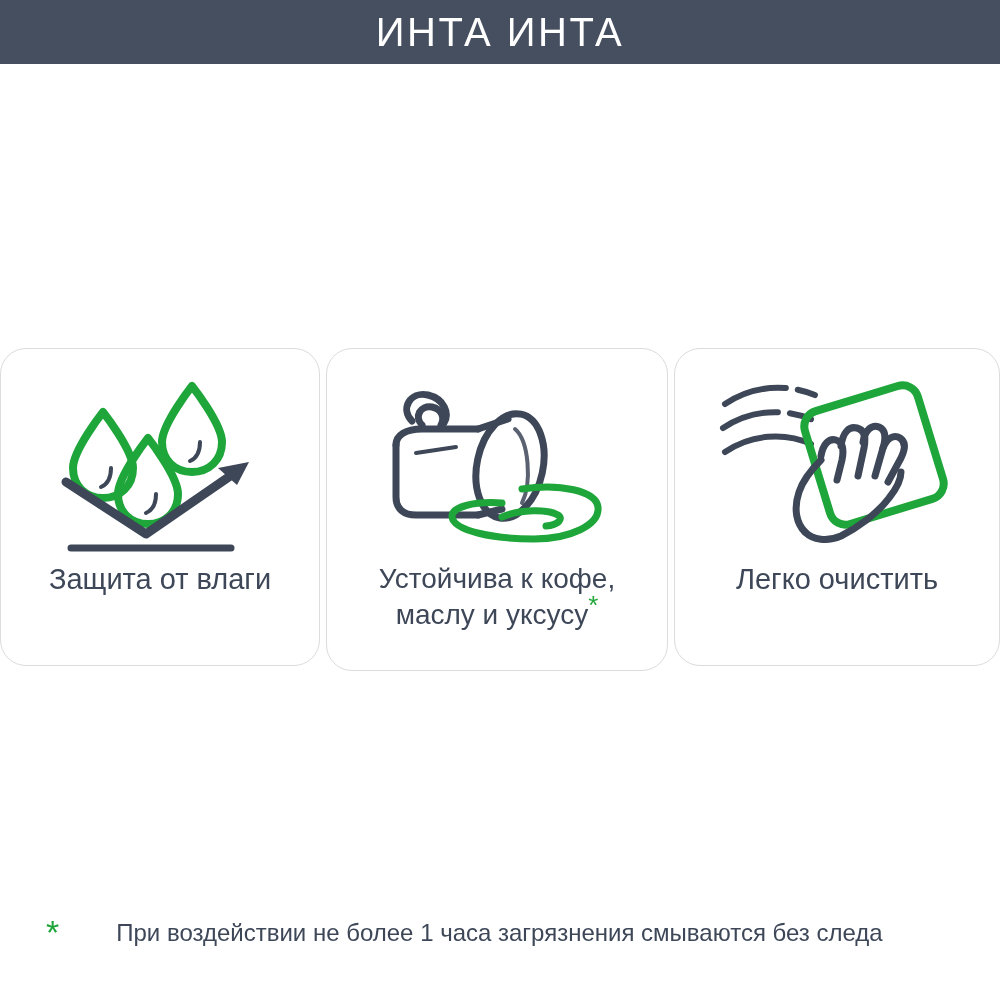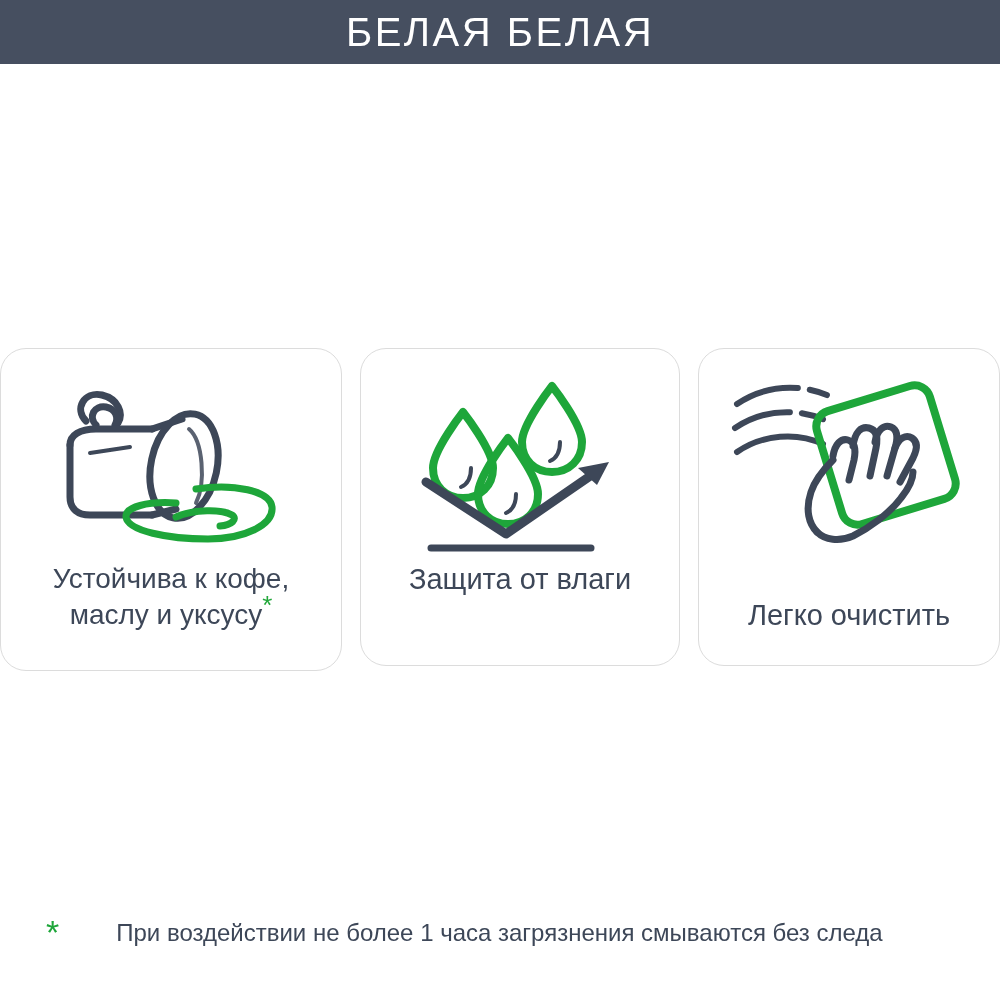--- a/index.html
+++ b/index.html
@@ -53,21 +53,21 @@
     border-radius: 26px;
     box-sizing: border-box;
     display: flex;
     flex-direction: column;
     align-items: center;
     padding-top: 22px;
     padding-bottom: 20px;
   }
   .card-1 { width: 342px; height: 323px; }
   .card-2 { width: 320px; height: 318px; }
-  .card-3 { width: 302px; height: 318px; gap: 36px; }
+  .card-3 { width: 326px; height: 318px; }
 
   .icon-wrap {
     height: 190px;
     display: flex;
     align-items: center;
     justify-content: center;
     width: 100%;
   }
   .card-label {
     color: #3d4758;
@@ -106,24 +106,54 @@
     line-height: 30px;
     font-weight: 400;
     white-space: nowrap;
     margin-left: 45px;
   }
 </style>
 </head>
 <body>
 
 <div class="header">
-  <div class="header-title">БЕЛАЯ БЕЛАЯ</div>
+  <div class="header-title">ИНТА ИНТА</div>
 </div>
 
 <div class="cards">
+
+  <div class="card card-2">
+    <div class="icon-wrap">
+      <svg width="215" height="180" viewBox="0 0 215 180">
+
+        <g>
+          <path d="M50 36 C50 36 20 74 20 92 C20 110 33 122 50 122 C67 122 80 110 80 92 C80 74 50 36 50 36 Z" fill="none" stroke="#1ea63a" stroke-width="8" stroke-linejoin="round"></path>
+          <path d="M58 92 C58 102 55 108 48 111" fill="none" stroke="#3d4758" stroke-width="4" stroke-linecap="round"></path>
+        </g>
+
+        <g>
+          <path d="M139 10 C139 10 109 48 109 66 C109 84 122 96 139 96 C156 96 169 84 169 66 C169 48 139 10 139 10 Z" fill="none" stroke="#1ea63a" stroke-width="8" stroke-linejoin="round"></path>
+          <path d="M147 66 C147 76 144 82 137 85" fill="none" stroke="#3d4758" stroke-width="4" stroke-linecap="round"></path>
+        </g>
+
+        <g>
+          <path d="M95 62 C95 62 65 100 65 118 C65 136 78 148 95 148 C112 148 125 136 125 118 C125 100 95 62 95 62 Z" fill="none" stroke="#1ea63a" stroke-width="8" stroke-linejoin="round"></path>
+          <path d="M103 118 C103 128 100 134 93 137" fill="none" stroke="#3d4758" stroke-width="4" stroke-linecap="round"></path>
+        </g>
+
+        <g fill="none" stroke="#3d4758" stroke-width="9" stroke-linecap="round" stroke-linejoin="round">
+          <path d="M13 106 L93 158 L183 96"></path>
+        </g>
+        <polygon points="196,86 165,92 184,109" fill="#3d4758"></polygon>
+
+        <path d="M18 172 L178 172" stroke="#3d4758" stroke-width="7" stroke-linecap="round" fill="none"></path>
+      </svg>
+    </div>
+    <div class="card-label">Защита от влаги</div>
+  </div>
 
   <div class="card card-1">
     <div class="icon-wrap">
       <svg width="230" height="175" viewBox="0 0 230 175">
         <g fill="none" stroke="#3d4758" stroke-width="7" stroke-linecap="round" stroke-linejoin="round">
 
           <path d="M30 42 C18 30 28 12 46 16 C62 20 68 34 62 44"></path>
           <path d="M40 46 C32 38 38 26 50 28 C60 30 63 39 59 46"></path>
 
           <path d="M14 66 L14 118 C14 130 22 136 34 136 L96 136"></path>
@@ -147,50 +177,20 @@
           <path d="M120 138 C138 130 166 130 176 136 C182 140 176 146 164 147"></path>
         </g>
       </svg>
     </div>
     <div class="card-label">
       <span>Устойчива к кофе,</span><br>
       <span>маслу и уксусу</span><span class="ast-sup">*</span>
     </div>
   </div>
 
-  <div class="card card-2">
-    <div class="icon-wrap">
-      <svg width="215" height="180" viewBox="0 0 215 180">
-
-        <g>
-          <path d="M50 36 C50 36 20 74 20 92 C20 110 33 122 50 122 C67 122 80 110 80 92 C80 74 50 36 50 36 Z" fill="none" stroke="#1ea63a" stroke-width="8" stroke-linejoin="round"></path>
-          <path d="M58 92 C58 102 55 108 48 111" fill="none" stroke="#3d4758" stroke-width="4" stroke-linecap="round"></path>
-        </g>
-
-        <g>
-          <path d="M139 10 C139 10 109 48 109 66 C109 84 122 96 139 96 C156 96 169 84 169 66 C169 48 139 10 139 10 Z" fill="none" stroke="#1ea63a" stroke-width="8" stroke-linejoin="round"></path>
-          <path d="M147 66 C147 76 144 82 137 85" fill="none" stroke="#3d4758" stroke-width="4" stroke-linecap="round"></path>
-        </g>
-
-        <g>
-          <path d="M95 62 C95 62 65 100 65 118 C65 136 78 148 95 148 C112 148 125 136 125 118 C125 100 95 62 95 62 Z" fill="none" stroke="#1ea63a" stroke-width="8" stroke-linejoin="round"></path>
-          <path d="M103 118 C103 128 100 134 93 137" fill="none" stroke="#3d4758" stroke-width="4" stroke-linecap="round"></path>
-        </g>
-
-        <g fill="none" stroke="#3d4758" stroke-width="9" stroke-linecap="round" stroke-linejoin="round">
-          <path d="M13 106 L93 158 L183 96"></path>
-        </g>
-        <polygon points="196,86 165,92 184,109" fill="#3d4758"></polygon>
-
-        <path d="M18 172 L178 172" stroke="#3d4758" stroke-width="7" stroke-linecap="round" fill="none"></path>
-      </svg>
-    </div>
-    <div class="card-label">Защита от влаги</div>
-  </div>
-
   <div class="card card-3">
     <div class="icon-wrap">
       <svg width="240" height="180" viewBox="0 0 240 180">
 
         <g fill="none" stroke="#3d4758" stroke-width="6" stroke-linecap="round">
           <path d="M8 28 C38 8 74 8 100 20" stroke-dasharray="64 12 18 8"></path>
           <path d="M6 52 C36 32 72 32 100 46" stroke-dasharray="58 12 22 8"></path>
           <path d="M8 76 C34 58 68 56 94 68"></path>
         </g>
 

